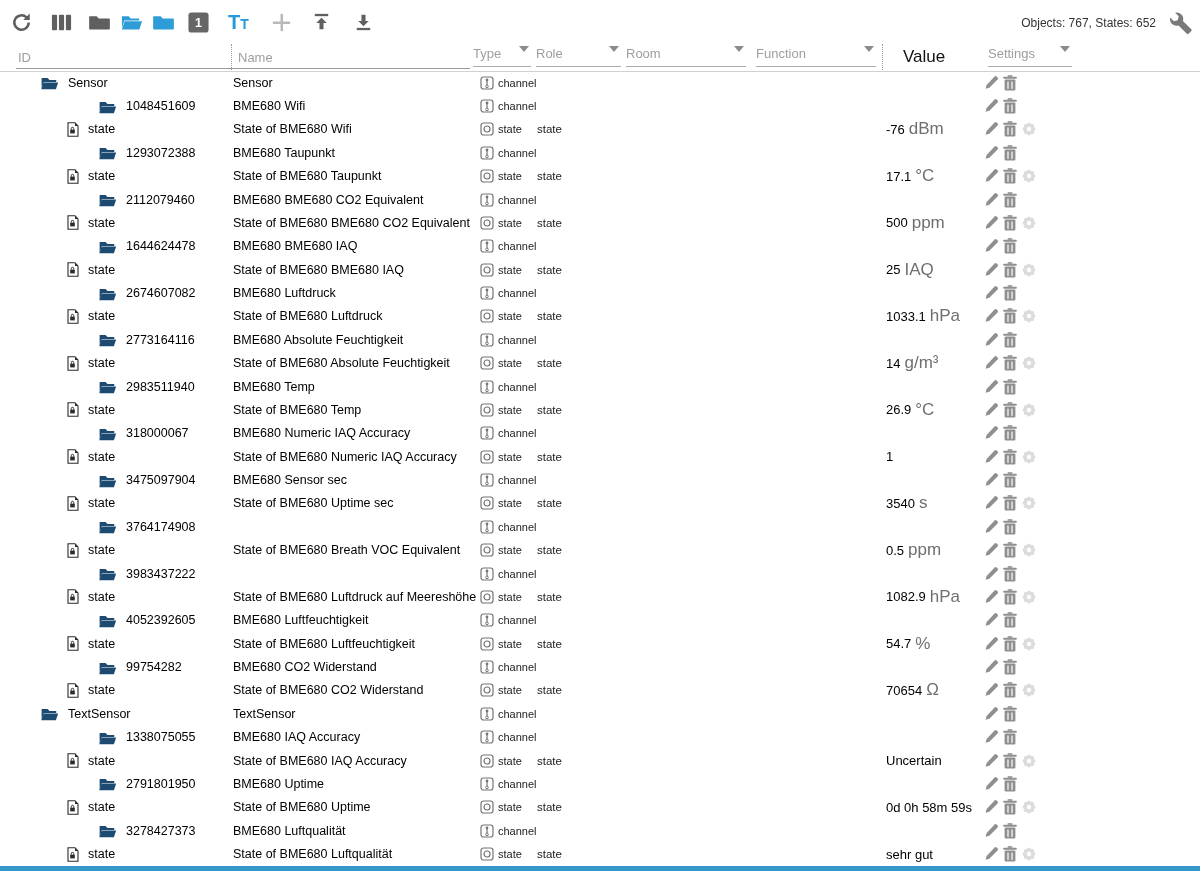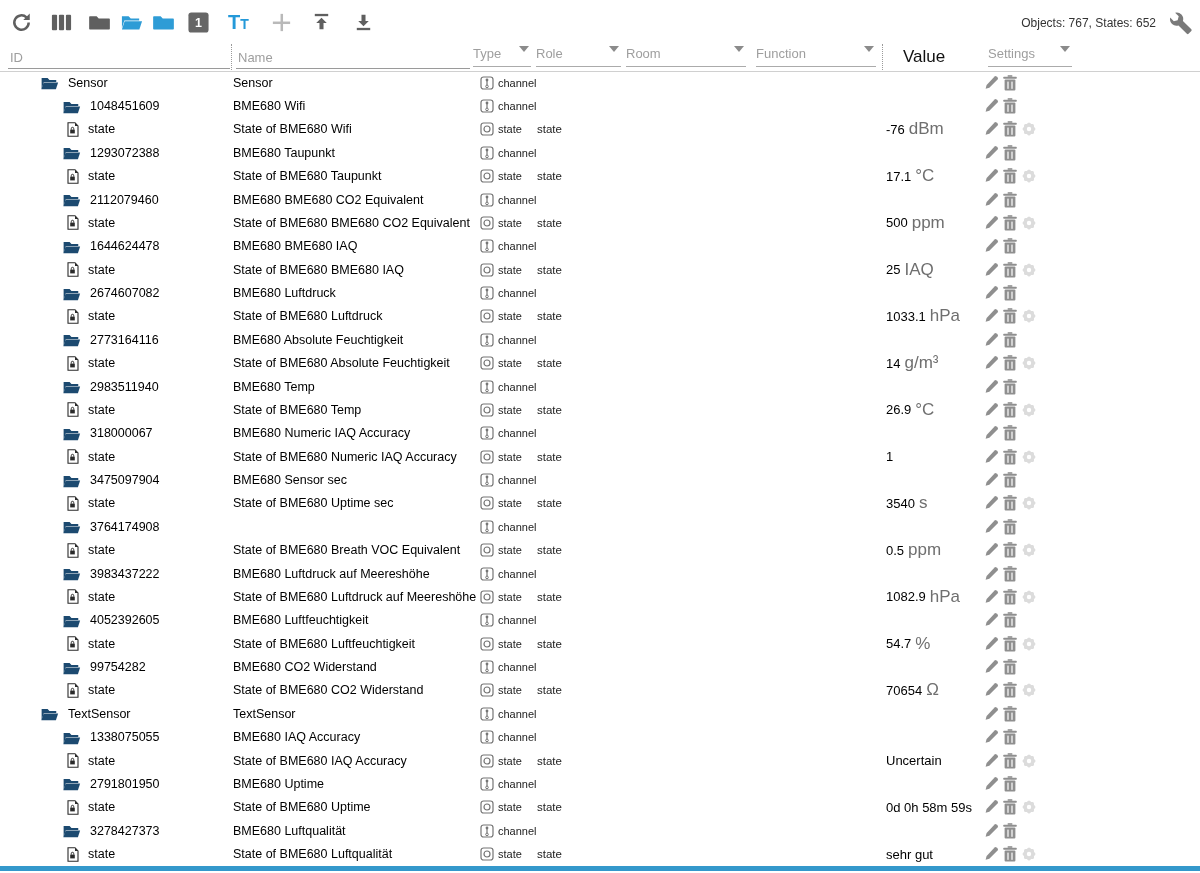--- a/index.html
+++ b/index.html
@@ -24,40 +24,40 @@
   .wrench{position:absolute;right:6px;top:8px;width:28px;height:28px;}
 
   
   .colhead{position:absolute;left:0;top:44px;width:1200px;height:27px;border-bottom:1px solid #d0d0d0;background:#fff;}
   .hsep{position:absolute;top:0;height:26px;border-left:1px dotted #9a9a9a;}
   .hsep.s1{left:231px;}
   .hsep.s2{left:882px;}
   .hinput{position:absolute;top:2px;height:20px;border:none;border-bottom:1px solid #9a9a9a;outline:none;
           font-size:13px;color:#444;background:transparent;font-family:"Liberation Sans",sans-serif;}
   .hinput::placeholder{color:#9e9e9e;}
-  .hinput.id{left:8px;width:218px;}
+  .hinput.id{left:16px;width:218px;}
   .hinput.name{left:236px;width:230px;}
   .hsel{position:absolute;top:2px;height:20px;border-bottom:1px solid #ababab;color:#9e9e9e;font-size:13px;
         display:flex;align-items:flex-start;justify-content:space-between;cursor:pointer;}
   .hsel.type{left:473px;width:58px;}
   .hsel.role{left:536px;width:85px;}
   .hsel.room{left:626px;width:120px;}
   .hsel.function{left:756px;width:120px;}
   .hsel.settings{left:988px;width:84px;}
   .caret{width:0;height:0;border-left:5px solid transparent;border-right:5px solid transparent;border-top:6px solid #8b8b8b;margin-right:2px;}
   .hvalue{position:absolute;left:887px;top:3px;font-size:17px;color:#111;margin-left:16px;}
 
   
   :root{--rh:23.38px;}
   .rows{position:absolute;left:0;top:71px;width:1200px;height:795px;overflow:hidden;}
   .row{position:relative;height:var(--rh);width:1200px;}
   .cell{position:absolute;top:0;height:var(--rh);display:flex;align-items:center;}
   .cell-id{left:0;}
   .row.lvl1 .cell-id{padding-left:40px;}
-  .row.lvl2 .cell-id{padding-left:62px;}
+  .row.lvl2 .cell-id{padding-left:62px;margin-left:36px;}
   .row.lvl3 .cell-id{padding-left:67px;}
   .i-folder{width:19px;height:15px;margin-right:9px;flex:0 0 auto;}
   .i-doc{width:12px;height:15px;margin-right:9px;flex:0 0 auto;}
   .id-text,.name-text{font-size:12.5px;color:#000;white-space:nowrap;}
   .cell-name{left:233px;}
   .cell-type{left:480px;}
   .badge{width:14px;height:14px;margin-right:4px;display:inline-flex;}
   .type-label{font-size:11px;color:#222;}
   .cell-role{left:537px;font-size:11.5px;color:#222;}
   .cell-value{left:886px;}
@@ -1238,23 +1238,20 @@
   </div>
       <div class="row lvl2 k-folder t-channel">
     <div class="cell cell-id">
       <svg class="i-folder" viewBox="0 0 24 20">
         <path d="M1.5 4h8l2.4 2.6H21v2.6H4.5L1.5 19z" fill="#1c4a70"></path>
         <path d="M4.2 10H23.5l-3 9H1.2z" fill="#1c4a70"></path>
       </svg>
 
       <span class="id-text">3983437222</span>
     </div>
-    <div class="cell cell-name">
-      <span class="name-text">BME680 Luftdruck auf Meereshöhe</span>
-    </div>
     <div class="cell cell-type">
       <span class="badge">
         <svg class="b-channel" viewBox="0 0 14 14">
           <rect x="1" y="1" width="12" height="12" rx="2.5" fill="none" stroke="#757575" stroke-width="1.2"></rect>
           <line x1="7" y1="4" x2="7" y2="10" stroke="#757575" stroke-width="1.2"></line>
           <circle cx="7" cy="4" r="1.4" fill="#757575"></circle>
           <circle cx="7" cy="10.4" r="1.3" fill="#fff" stroke="#757575" stroke-width="1"></circle>
         </svg>
 
       </span>

